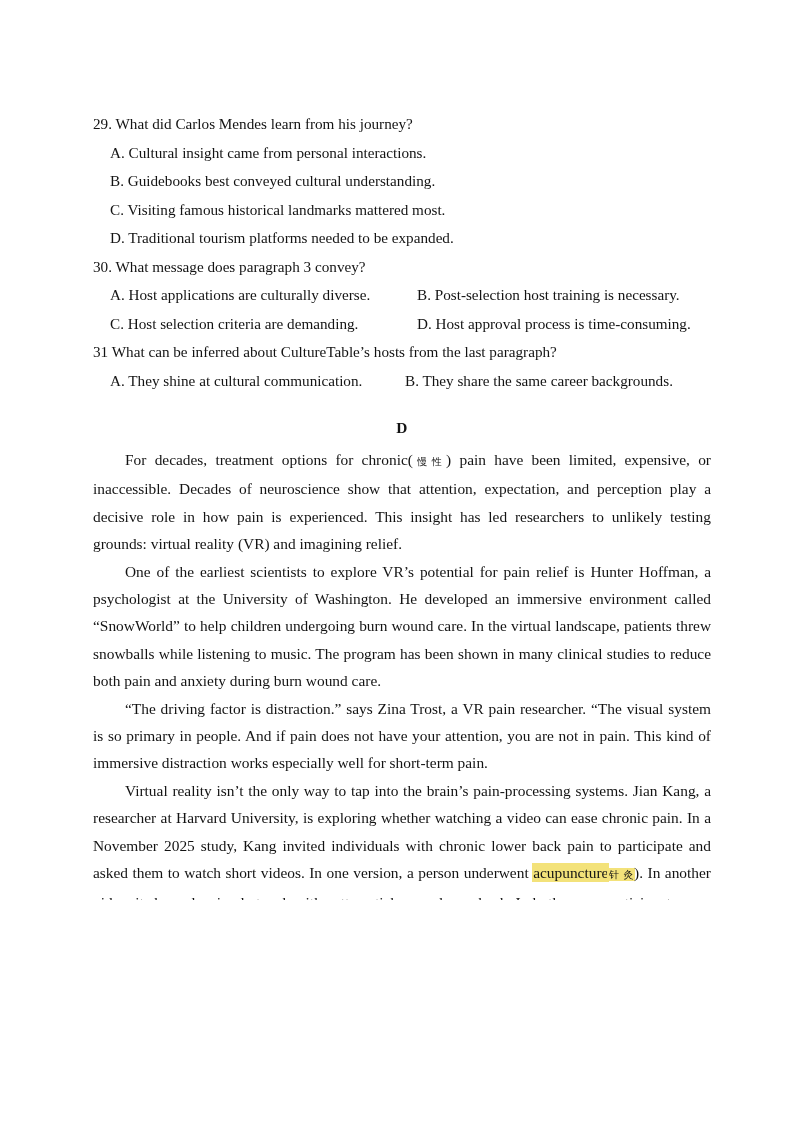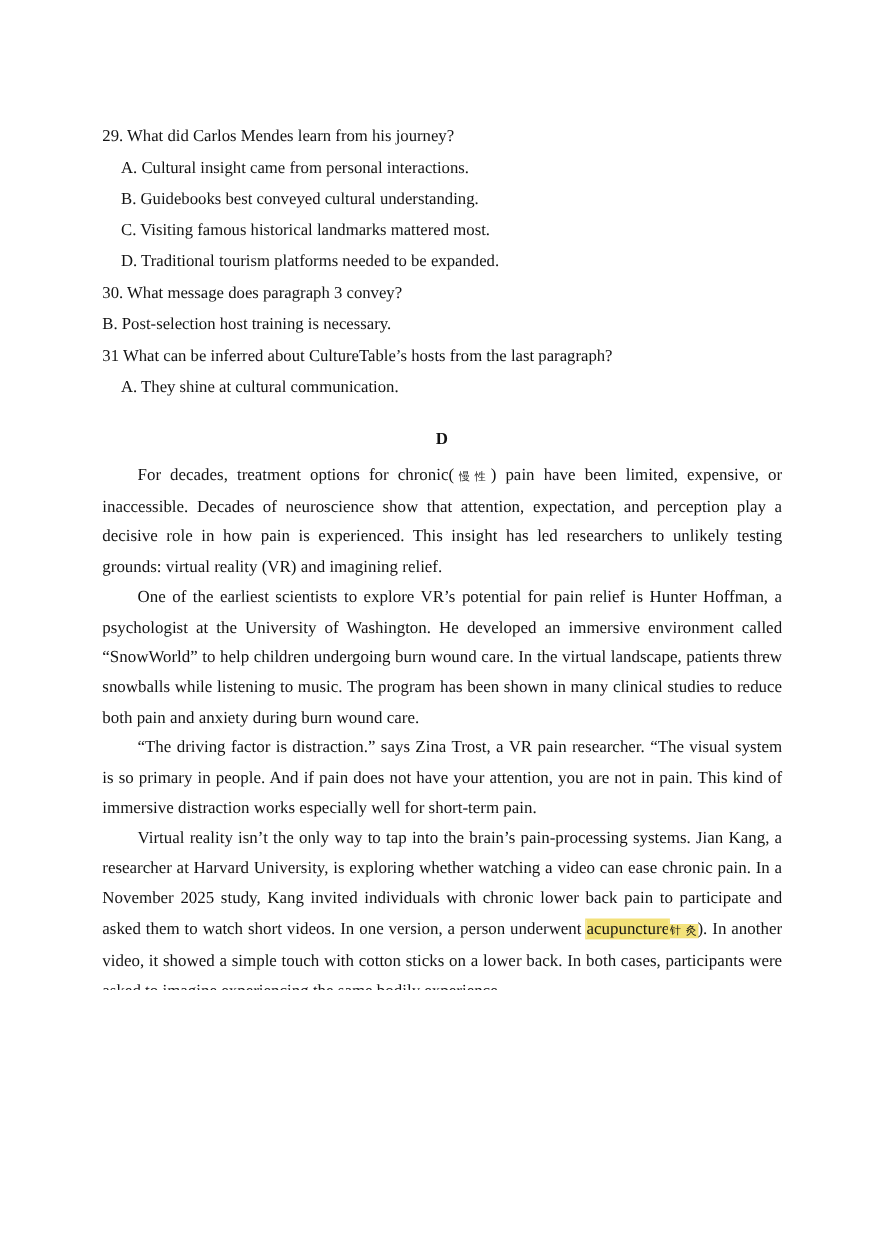--- a/index.html
+++ b/index.html
@@ -120,28 +120,34 @@
       <div class="q-stem">29. What did Carlos Mendes learn from his journey?</div>
       <div class="opt-full">A. Cultural insight came from personal interactions.</div>
       <div class="opt-full">B. Guidebooks best conveyed cultural understanding.</div>
       <div class="opt-full">C. Visiting famous historical landmarks mattered most.</div>
       <div class="opt-full">D. Traditional tourism platforms needed to be expanded.</div>
     </div>
 
     <div class="q-block q30">
       <div class="q-stem">30. What message does paragraph 3 convey?</div>
       <div class="opt-row">
+        <div class="opt-col-a">A. Host applications are culturally diverse.</div>
         <div class="opt-col-b">B. Post-selection host training is necessary.</div>
+      </div>
+      <div class="opt-row">
+        <div class="opt-col-a">C. Host selection criteria are demanding.</div>
+        <div class="opt-col-b">D. Host approval process is time-consuming.</div>
       </div>
     </div>
 
     <div class="q-block q31">
       <div class="q-stem">31  What can be inferred about CultureTable’s hosts from the last paragraph?</div>
       <div class="opt-row">
         <div class="opt-col-a">A. They shine at cultural communication.</div>
+        <div class="opt-col-b">B. They share the same career backgrounds.</div>
       </div>
     </div>
 
     <div class="section-letter">D</div>
 
     <div id="passage-host">
         <div class="para"><span>For decades, treatment options for chronic(</span><span class="cn">慢性</span><span>) pain have been limited, expensive, or inaccessible. Decades of neuroscience show that attention, expectation, and perception play a decisive role in how pain is experienced. This insight has led researchers to unlikely testing grounds: virtual reality (VR) and imagining relief.</span></div>
         <div class="para"><span>One of the earliest scientists to explore VR’s potential for pain relief is Hunter Hoffman, a psychologist at the University of Washington. He developed an immersive environment called “SnowWorld” to help children undergoing burn wound care. In the virtual landscape, patients threw snowballs while listening to music. The program has been shown in many clinical studies to reduce both pain and anxiety during burn wound care.</span></div>
         <div class="para"><span>“The driving factor is distraction.” says Zina Trost, a VR pain researcher. “The visual system is so primary in people. And if pain does not have your attention, you are not in pain.  This kind of immersive distraction works especially well for short-term pain.</span></div>
         <div class="para"><span>Virtual reality isn’t the only way to tap into the brain’s pain-processing systems.  Jian Kang, a researcher at Harvard University, is exploring whether watching a video can ease chronic pain. In a November 2025 study, Kang invited individuals with chronic lower back pain to participate and asked them to watch short videos. In one version, a person underwent </span><span class="hl">acupuncture</span><span class="hl cn">针 灸</span><span>). In another video, it showed a simple touch with cotton sticks on a lower back. In both cases, participants were asked to imagine experiencing the same bodily experience</span></div>

